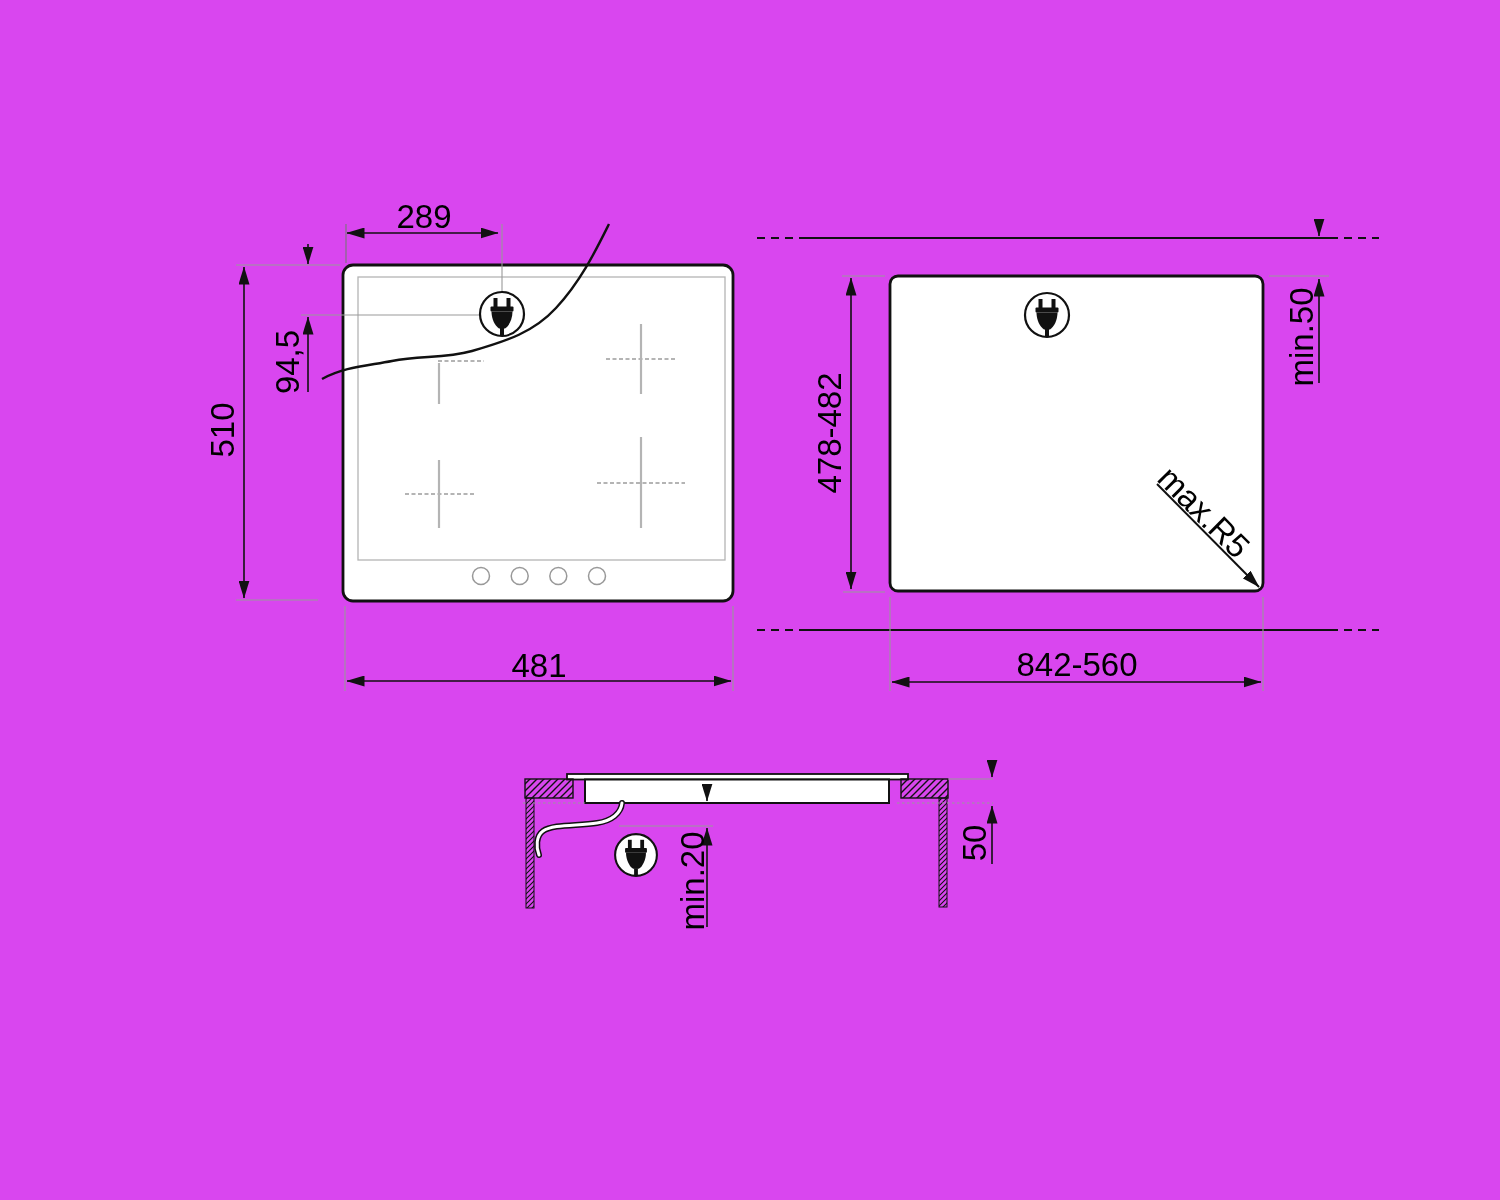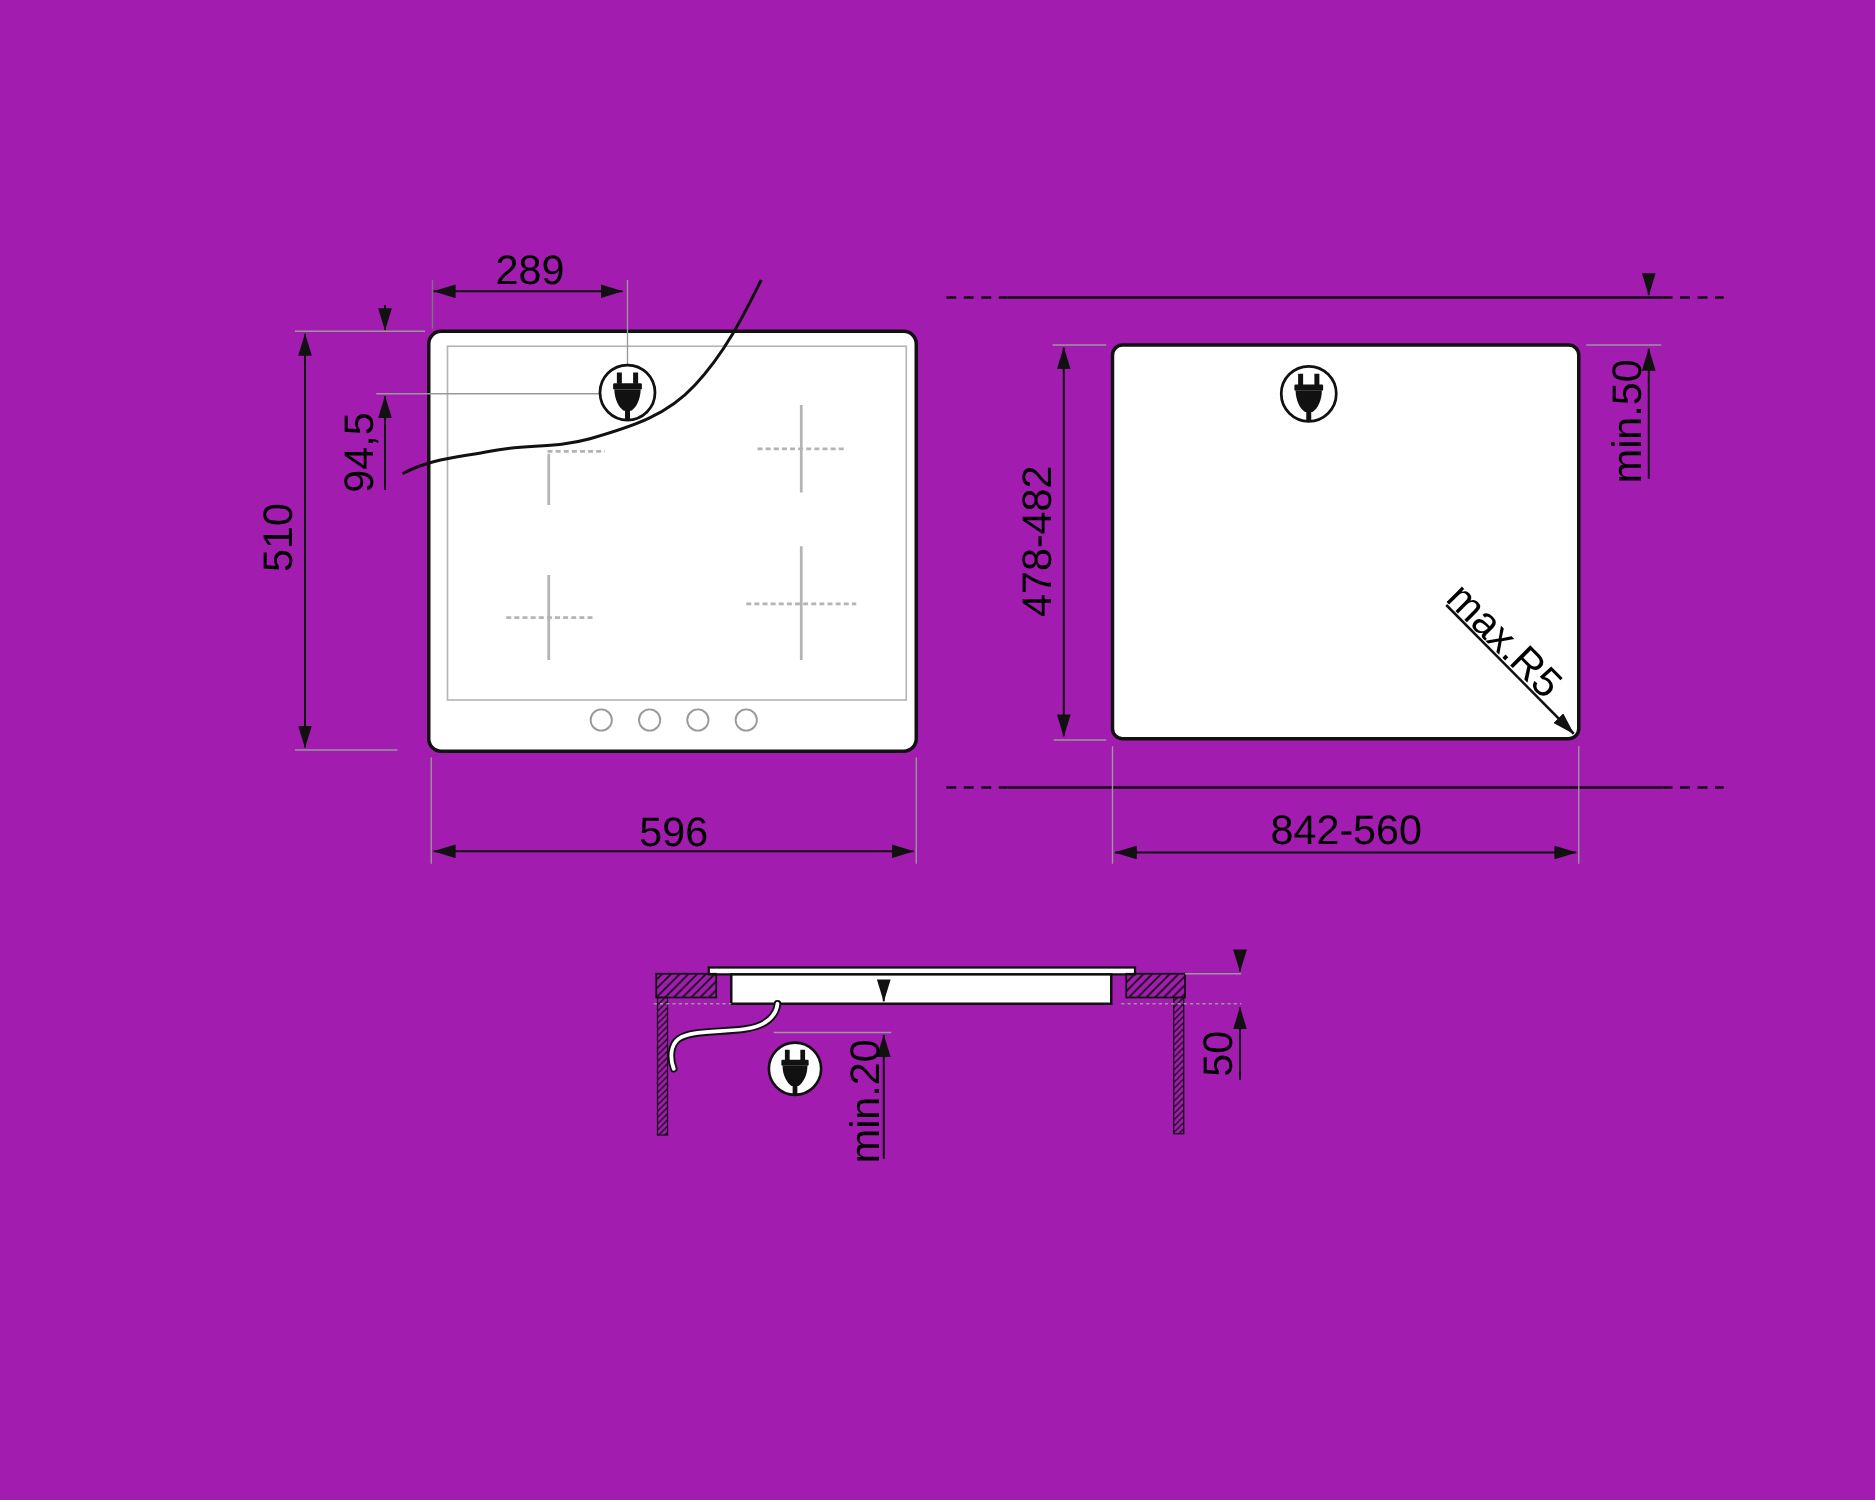--- a/index.html
+++ b/index.html
@@ -1,17 +1,17 @@
 <!DOCTYPE html>
 <html><head>
 <meta charset="utf-8">
 <style>
   html,body { margin:0; padding:0; background:#fff; }
   #stage {
-    position:relative; width:1500px; height:1200px; background:#a21caf;
+    position:relative; width:1500px; height:1200px; background:#d946ef;
     font-family:"Liberation Sans", sans-serif; overflow:hidden;
   }
   #drawing { position:absolute; left:0; top:0; }
   .lbl {
     position:absolute; font-size:33px; line-height:1; color:#000;
     white-space:nowrap; transform:translate(-50%,-50%);
     font-family:"Liberation Sans", sans-serif;
   }
   .lbl.r90 { transform:translate(-50%,-50%) rotate(-90deg); }
   .lbl.r45 { transform:translate(-50%,-50%) rotate(45deg); }
@@ -178,21 +178,21 @@
       </g>
     </g>
   </svg>
 
   <div class="lbl" style="left:424px; top:216px;">289</div>
 
   <div class="lbl r90" style="left:287px; top:362px;">94,5</div>
 
   <div class="lbl r90" style="left:222px; top:430px;">510</div>
 
-  <div class="lbl" style="left:539px; top:665px;">596</div>
+  <div class="lbl" style="left:539px; top:665px;">481</div>
 
   <div class="lbl r90" style="left:829px; top:433px;">478-482</div>
 
   <div class="lbl r90" style="left:1301px; top:337px;">min.50</div>
 
   <div class="lbl r45" style="left:1204px; top:512px;">max.R5</div>
 
   <div class="lbl" style="left:1077px; top:664px;">842-560</div>
 
   <div class="lbl r90" style="left:692px; top:881px;">min.20</div>

